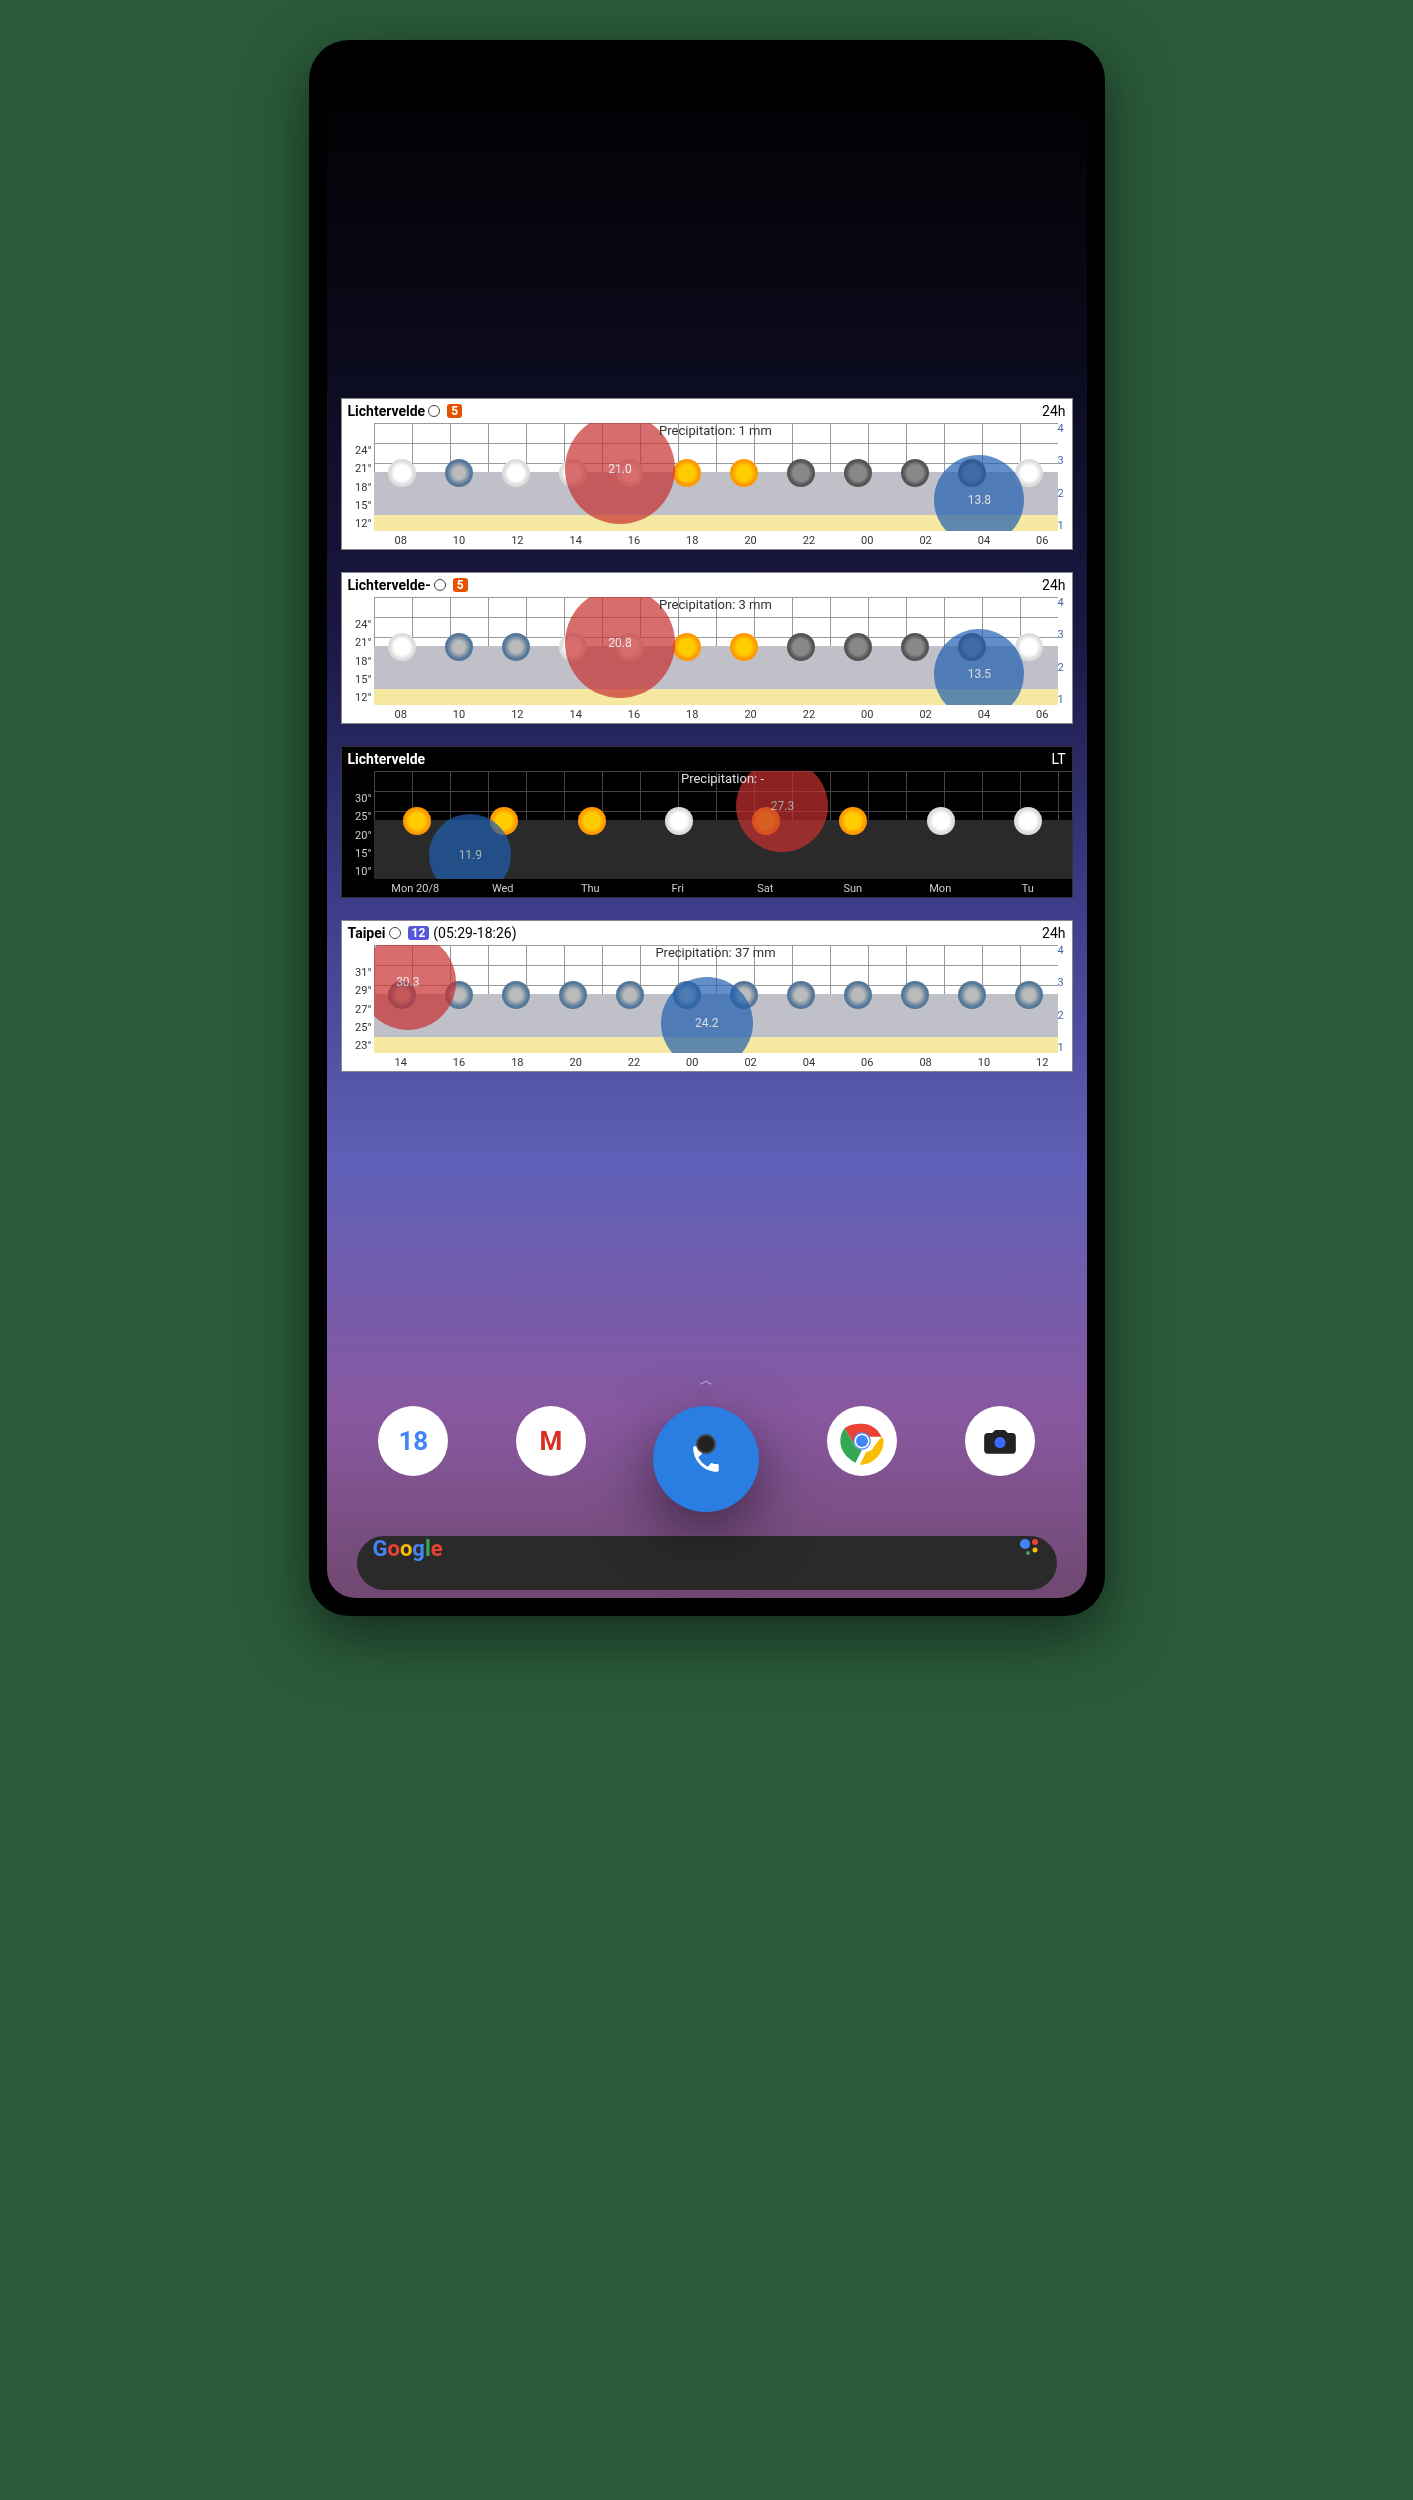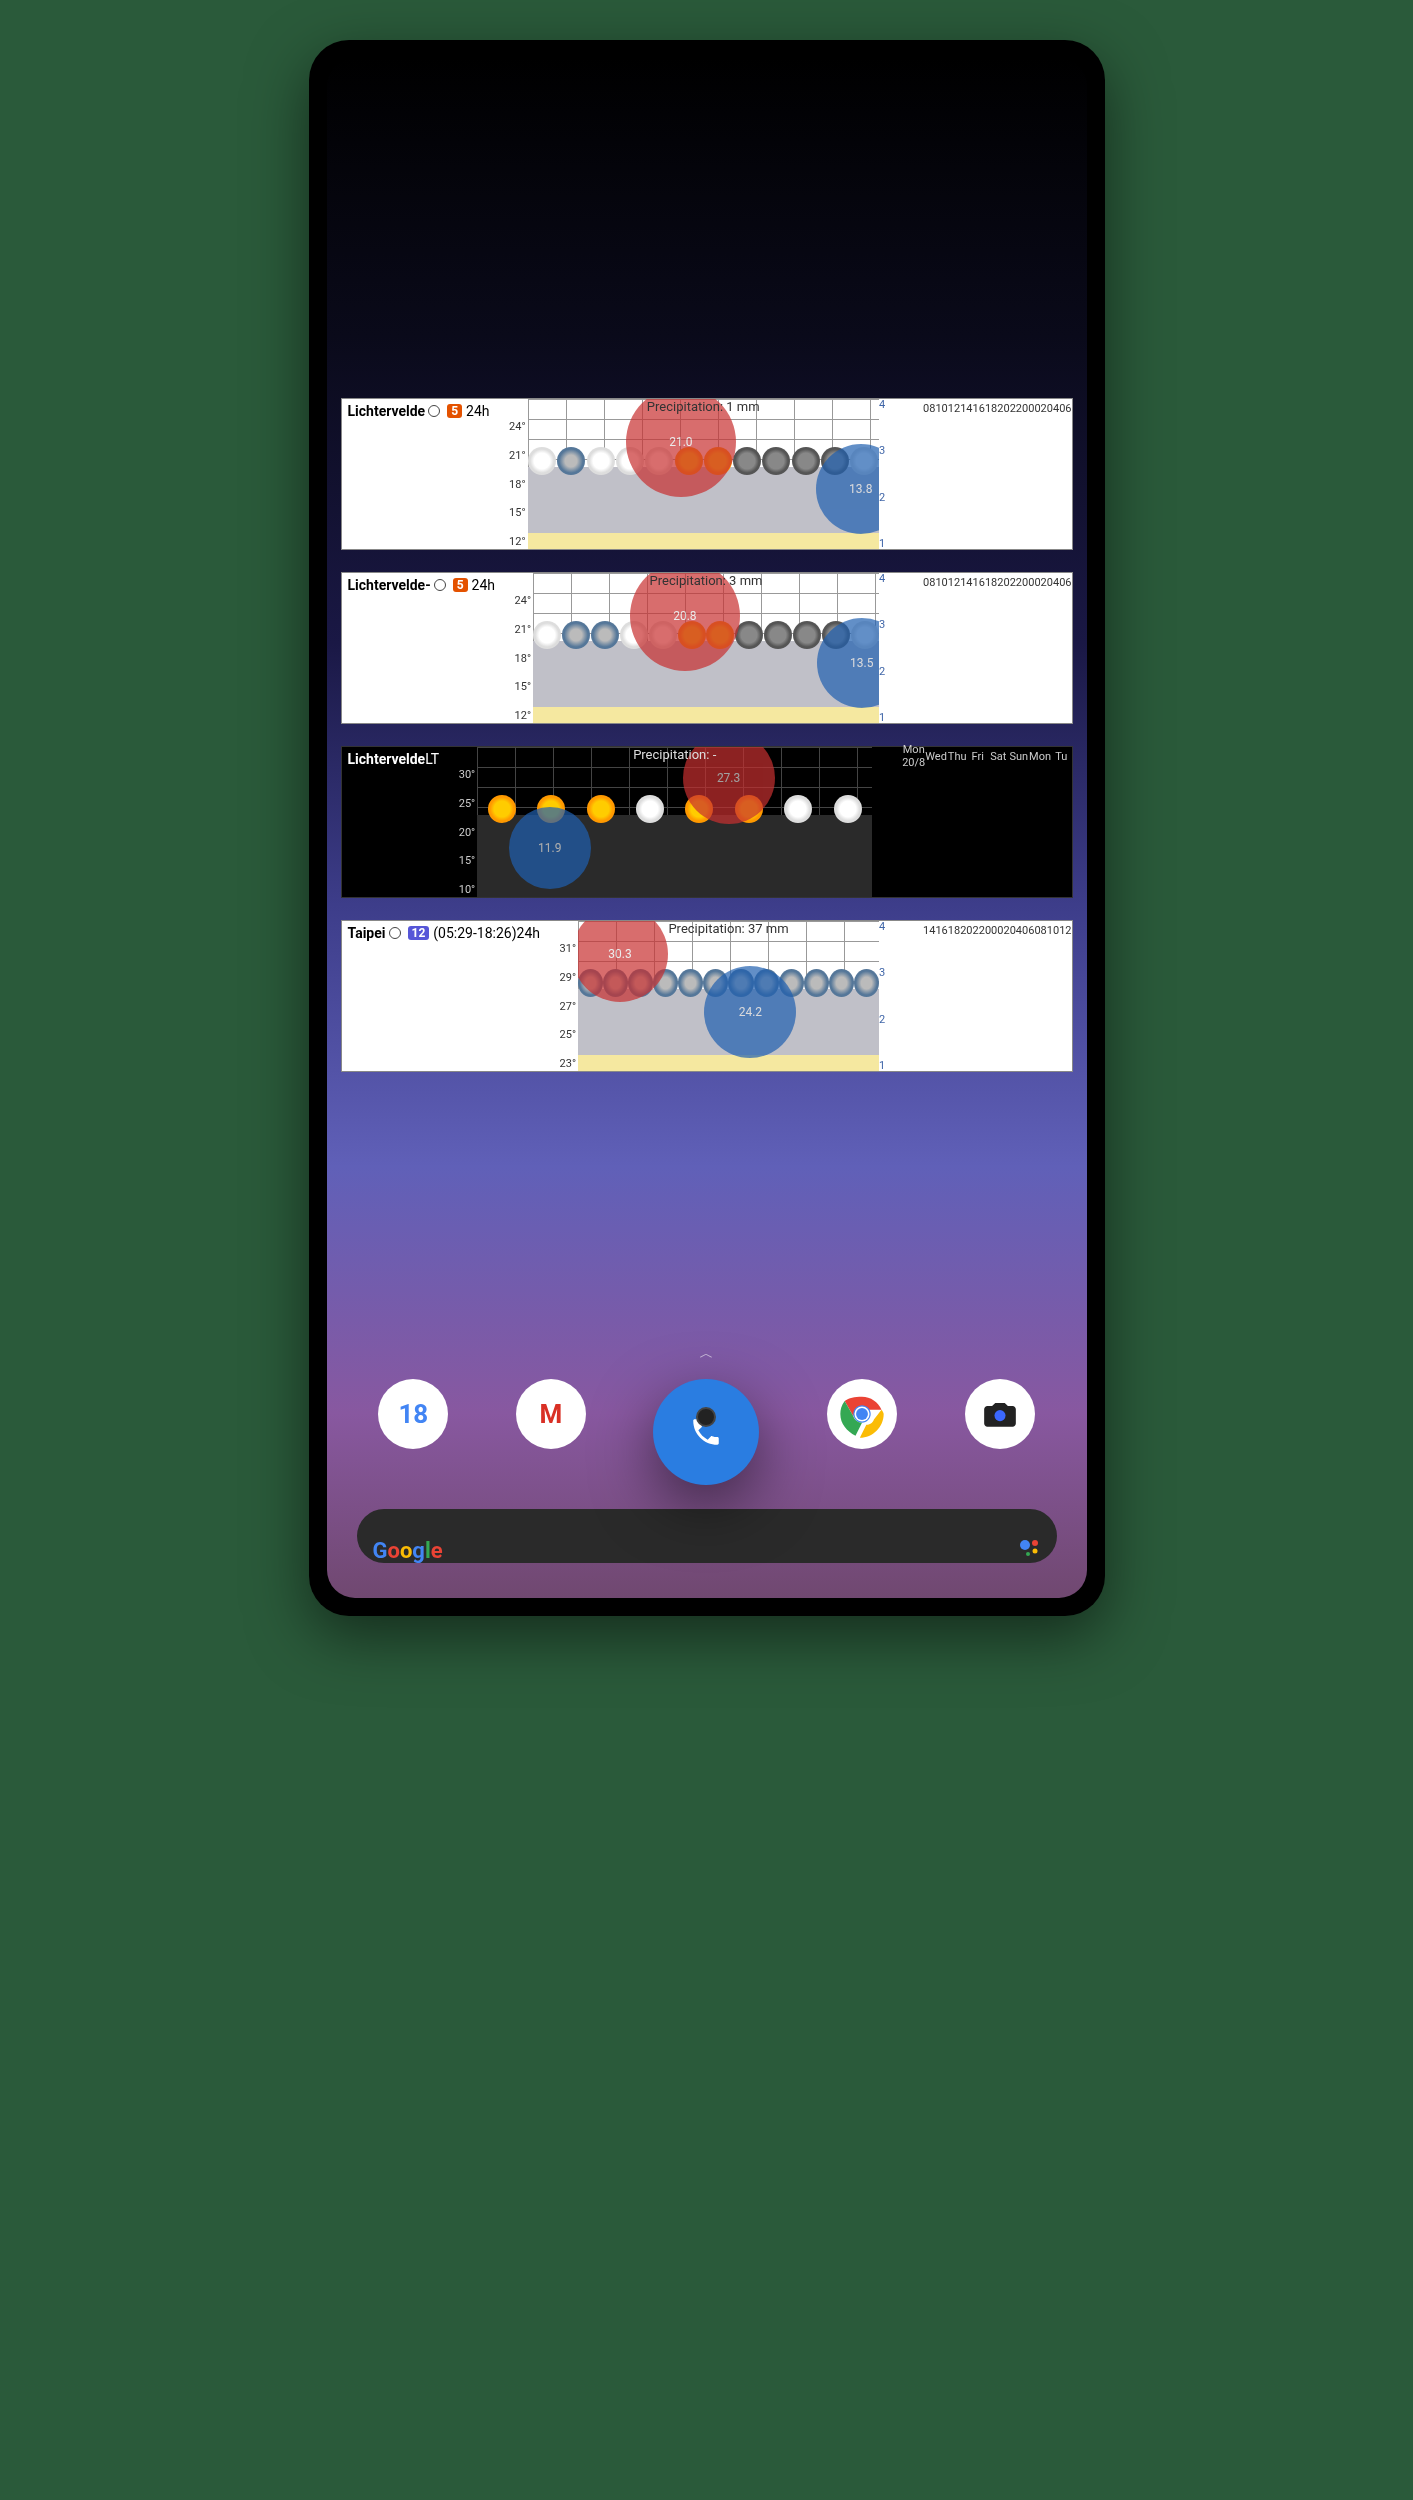--- a/index.html
+++ b/index.html
@@ -1,20 +1,20 @@
 <!DOCTYPE html>
 <html><head>
 <meta charset="utf-8">
 <style>
   body { margin:0; background:#2a5a3a; font-family:Roboto,Arial,sans-serif; display:flex; justify-content:center; align-items:flex-start; min-height:100vh; padding:40px 0;}
   .phone { width:760px; height:1540px; background:#000; border-radius:40px; padding:18px; position:relative; box-shadow:0 20px 60px rgba(0,0,0,.5);}
   .phone:before { content:""; position:absolute; top:28px; left:50%; transform:translateX(-50%); width:16px; height:16px; background:#222; border:2px solid #444; border-radius:50%;}
   .screen { width:100%; height:100%; border-radius:28px; overflow:hidden; background:linear-gradient(180deg,#000 0%,#0a0a1a 18%,#1a1845 38%,#3d3d8a 55%,#6060b8 72%,#8858a0 88%,#704870 100%); position:relative; display:flex; flex-direction:column;}
   .widgets { flex:1; padding:20px 14px 0; display:flex; flex-direction:column; gap:22px; margin-top:320px;}
-  .widget { background:#fff; border:1px solid #888; height:150px; position:relative; display:flex; flex-direction:row;}
+  .widget { background:#fff; border:1px solid #888; height:150px; position:relative; display:flex; flex-direction:column;}
   .widget.dark { background:#000; border-color:#333;}
   .whead { display:flex; align-items:center; padding:2px 6px; font-size:14px; font-weight:bold; height:20px;}
   .dark .whead { color:#fff;}
   .badge { background:#e45200; color:#fff; border-radius:3px; padding:0 4px; font-size:12px; margin:0 4px;}
   .badge.blue { background:#5656d8;}
   .circle { width:10px; height:10px; border:1.5px solid #444; border-radius:50%; margin:0 3px; display:inline-block;}
   .wspan { flex:1;}
   .wbody { flex:1; display:flex; position:relative;}
   .yaxis { width:30px; display:flex; flex-direction:column; justify-content:space-between; text-align:right; font-size:11px; color:#333; padding:2px 2px 2px 0;margin-top:20px;}
   .dark .yaxis{color:#ccc;}
@@ -39,21 +39,21 @@
   .wi.cloud{background:radial-gradient(#fff 40%,#ddd 60%);}
   .wi.sun{background:radial-gradient(#ffcc00 40%,#ff9900 60%);}
   .wi.moon{background:radial-gradient(#888 40%,#555 60%);}
   .wi.rain{background:radial-gradient(#bbb 30%,#557799 60%);}
   
   .arrow-up{text-align:center;color:#fff;font-size:14px;opacity:.6;margin-bottom:6px;}
   .dock { display:flex; justify-content:space-around; padding:10px 18px;}
   .app { width:70px; height:70px; border-radius:50%; background:#fff; display:flex; align-items:center; justify-content:center; font-size:26px; font-weight:bold;}
   .app.cal{color:#4285f4;}
   .app.phone{background:#2a7de1;color:#fff;}
-  .gbar { margin:14px 30px 35px; height:54px; background:#2a2a2a; border-radius:30px; display:flex; align-items:flex-end; padding:0 16px; justify-content:space-between;}
+  .gbar { margin:14px 30px 8px; height:54px; background:#2a2a2a; border-radius:30px; display:flex; align-items:flex-start; padding:0 16px; justify-content:space-between;}
   .g-logo span{font-weight:bold; font-size:22px;}
 </style>
 </head>
 <body>
 
 <div class="phone">
  <div class="screen">
   <div class="widgets" id="widgets">
         <div class="widget">
    <div class="whead">

